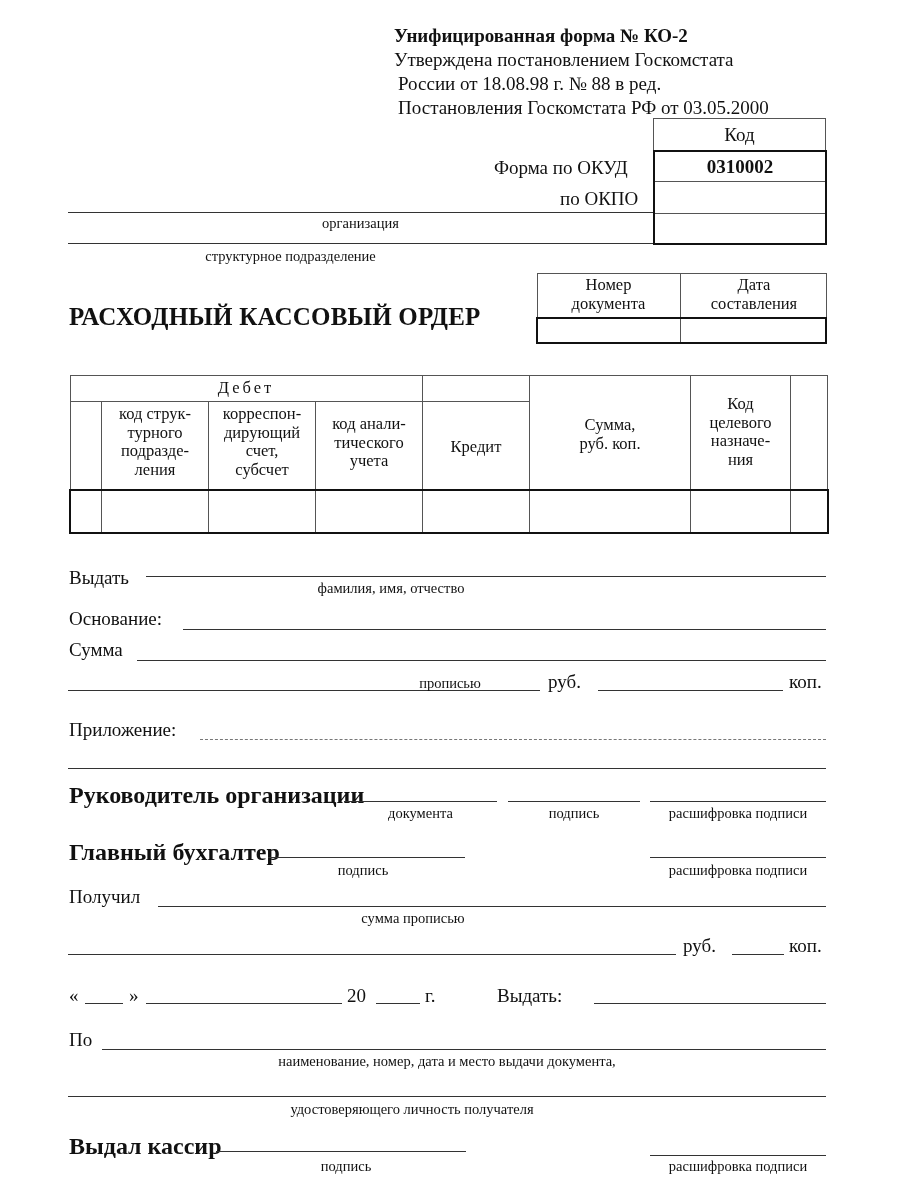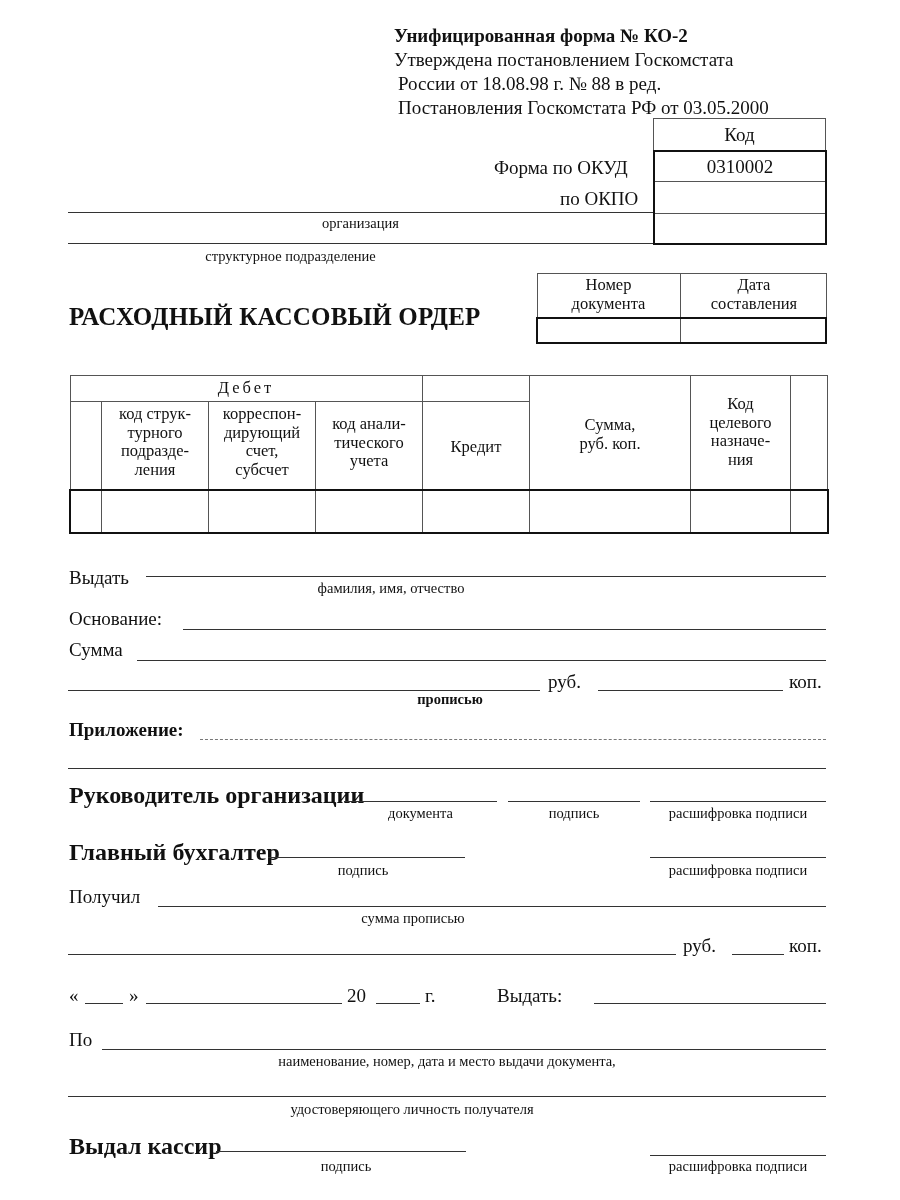--- a/index.html
+++ b/index.html
@@ -29,21 +29,21 @@
 </div>
 
 <div>
   <div class="bx" style="left:653px; top:118px; width:173px; height:33px; border:1.5px solid #555; border-bottom:none;"></div>
   <div class="t" style="left:653px; top:125px; width:173px; text-align:center; font-size:19px;">Код</div>
   <div class="bx" style="left:653px; top:150px; width:174px; height:95px; border:2.5px solid #111;"></div>
   <div class="hl" style="left:655px; top:181px; width:170px;"></div>
   <div class="hl" style="left:655px; top:213px; width:170px;"></div>
 
   <div class="t lbl" style="left:494px; top:158px;">Форма по ОКУД</div>
-  <div class="t" style="left:653px; top:157px; width:174px; text-align:center; font-size:19px; font-weight:normal;">0310002</div>
+  <div class="t" style="left:653px; top:157px; width:174px; text-align:center; font-size:19px; font-weight:bold;">0310002</div>
   <div class="t lbl" style="left:560px; top:189px;">по ОКПО</div>
   <div class="abs" style="left:656px; top:184px; width:168px; height:27px;"></div>
   <div class="abs" style="left:656px; top:216px; width:168px; height:26px;"></div>
 </div>
 
 <div>
   <div class="abs" style="left:68px; top:193px; width:585px; height:18px;"></div>
   <div class="ln" style="left:68px; top:212px; width:585px;"></div>
   <div class="t cap" style="left:68px; top:216px; width:585px;">организация</div>
   <div class="abs" style="left:68px; top:226px; width:585px; height:16px;"></div>
@@ -140,25 +140,25 @@
 
 <div>
   <div class="t lbl" style="left:69px; top:640px;">Сумма</div>
   <div class="abs" style="left:137px; top:641px; width:689px; height:18px;"></div>
   <div class="ln" style="left:137px; top:660px; width:689px;"></div>
 
   <div class="ln" style="left:68px; top:690px; width:472px;"></div>
   <div class="t lbl" style="left:548px; top:672px;">руб.</div>
   <div class="ln" style="left:598px; top:690px; width:185px;"></div>
   <div class="t lbl" style="left:789px; top:672px;">коп.</div>
-  <div class="t cap" style="left:340px; top:692px; width:220px;font-weight:bold;">прописью</div>
-</div>
-
-<div>
-  <div class="t lbl" style="left:69px; top:720px;font-weight:bold;">Приложение:</div>
+  <div class="t cap" style="left:340px; top:676px; width:220px;">прописью</div>
+</div>
+
+<div>
+  <div class="t lbl" style="left:69px; top:720px;">Приложение:</div>
   <div class="abs" style="left:200px; top:721px; width:626px; height:18px;"></div>
   <div class="ln" style="left:200px; top:739px; width:626px; border-top-style:dashed; border-top-color:#777;"></div>
   <div class="ln" style="left:68px; top:768px; width:758px;"></div>
 </div>
 
 <div>
   <div class="t lblb" style="left:69px; top:783px;">Руководитель организации</div>
   <div class="ln" style="left:344px; top:801px; width:153px;"></div>
   <div class="ln" style="left:508px; top:801px; width:132px;"></div>
   <div class="ln" style="left:650px; top:801px; width:176px;"></div>

